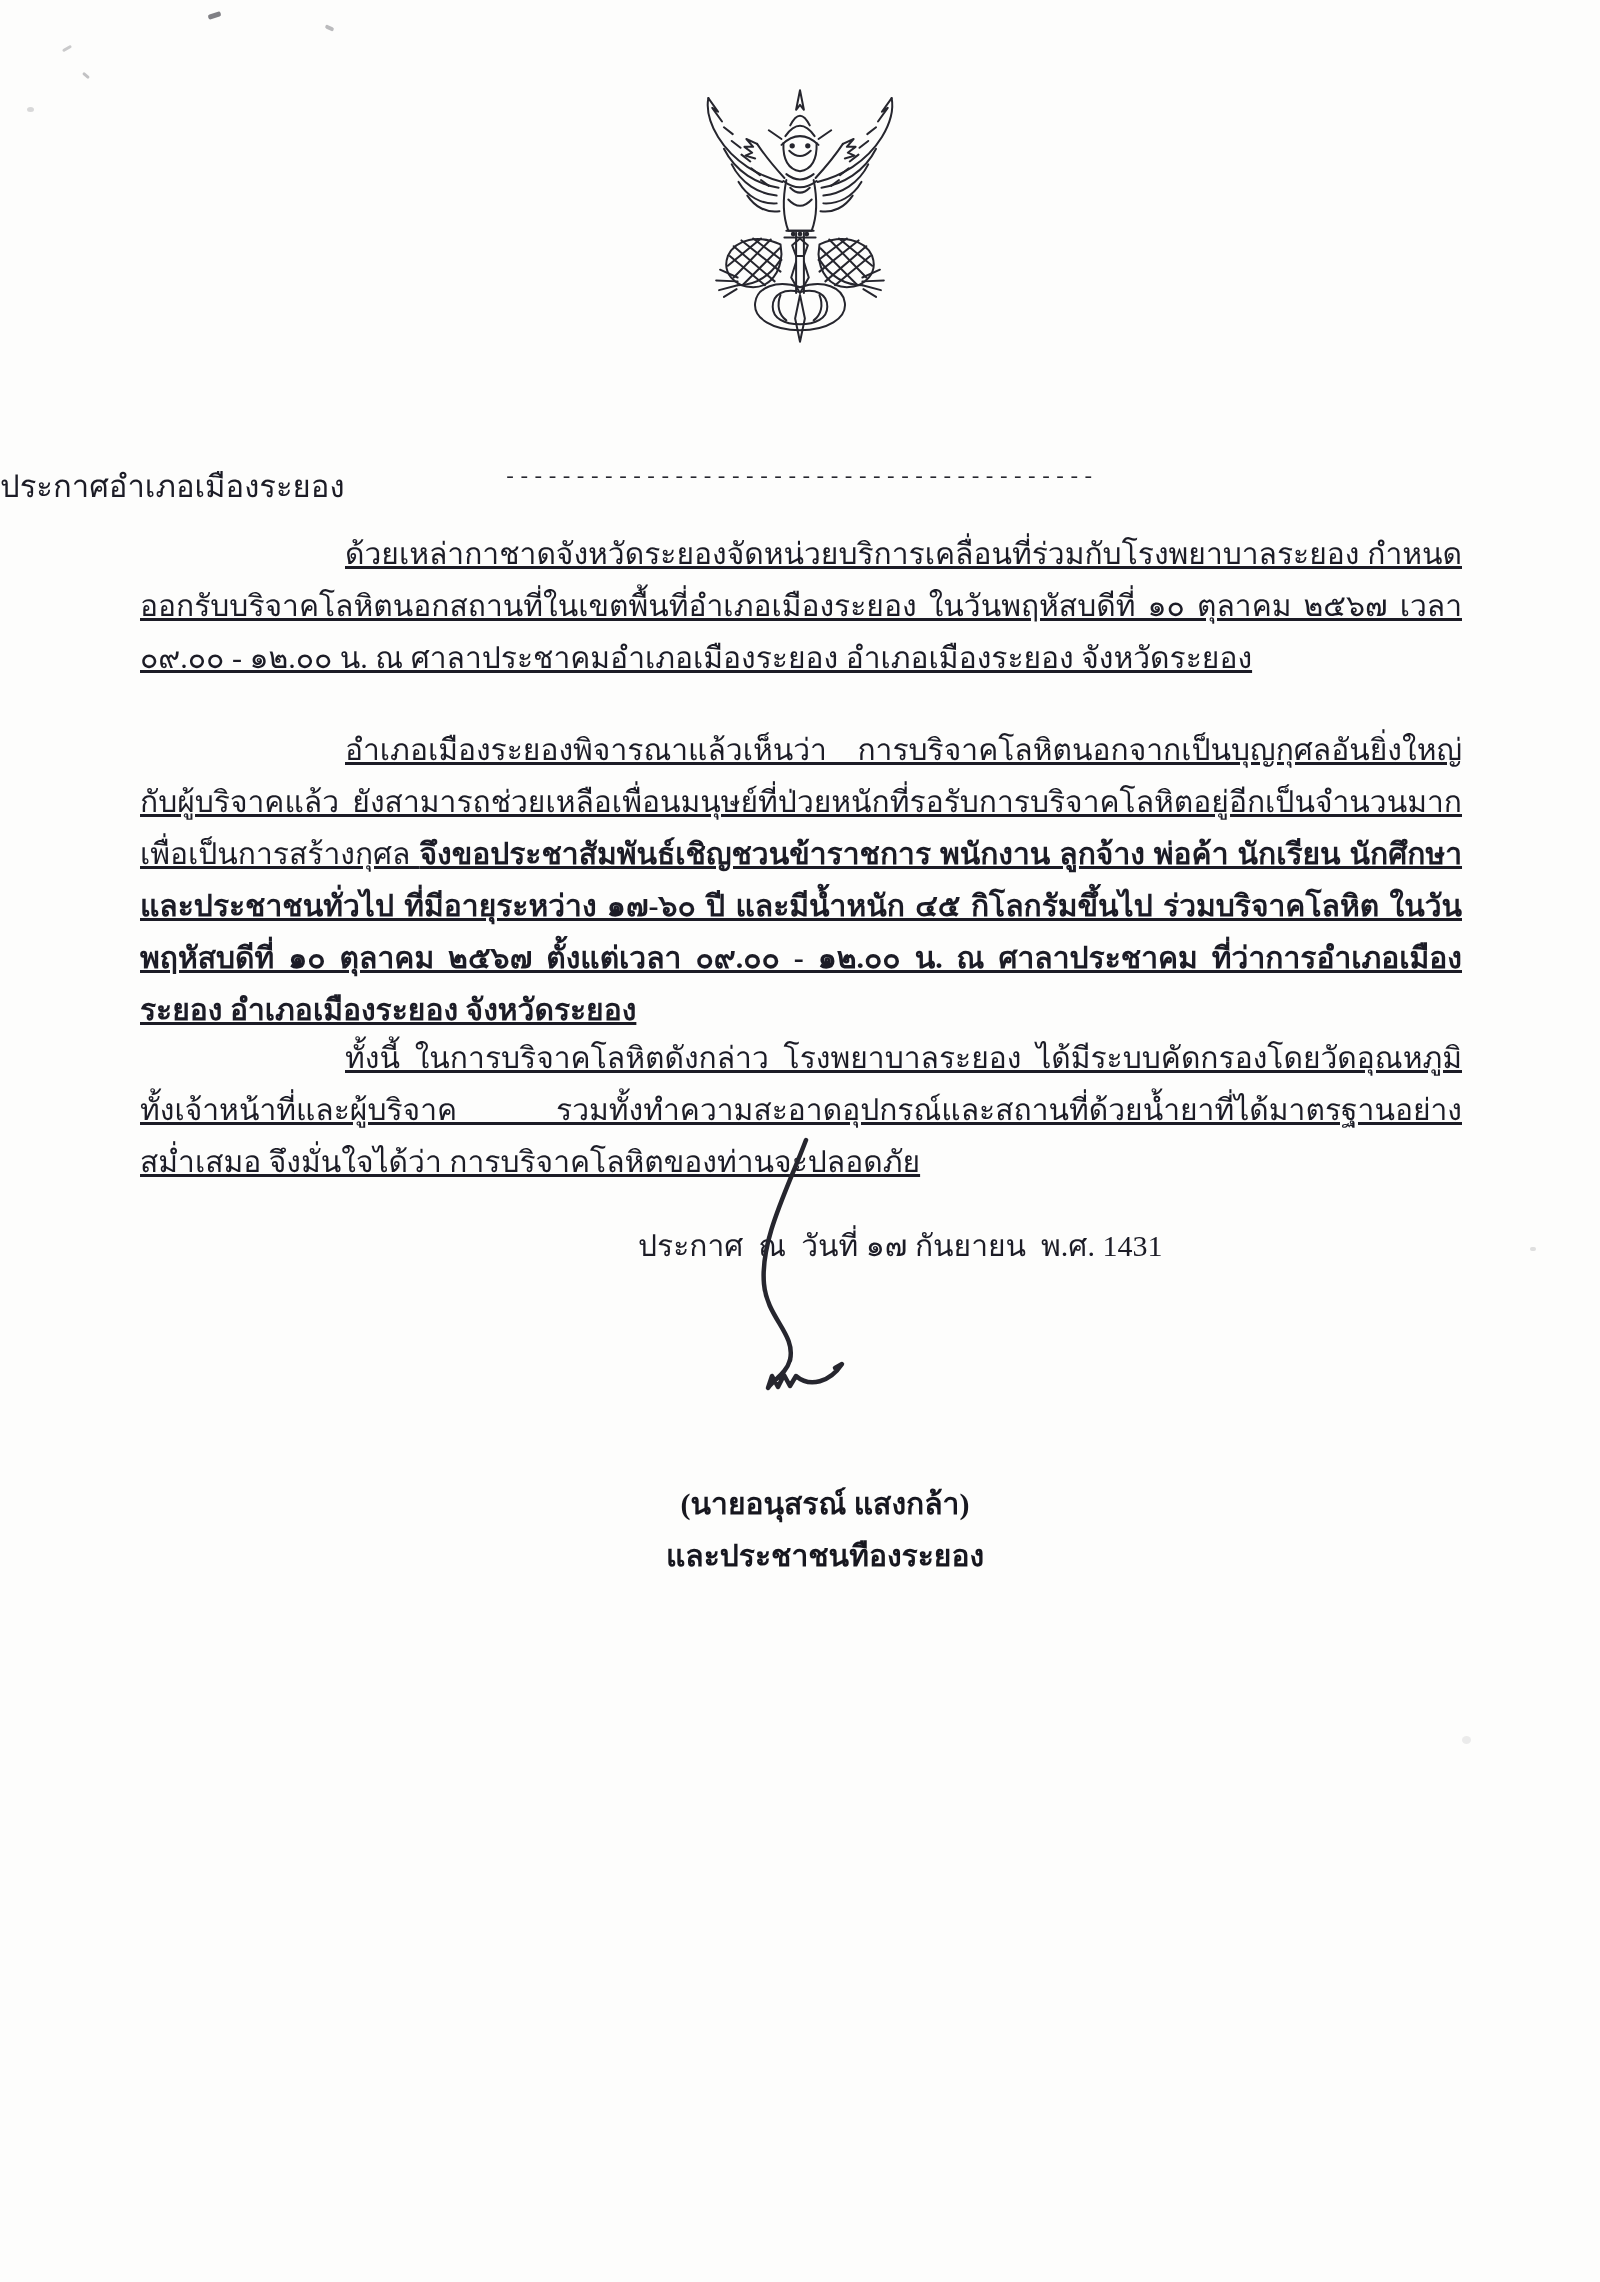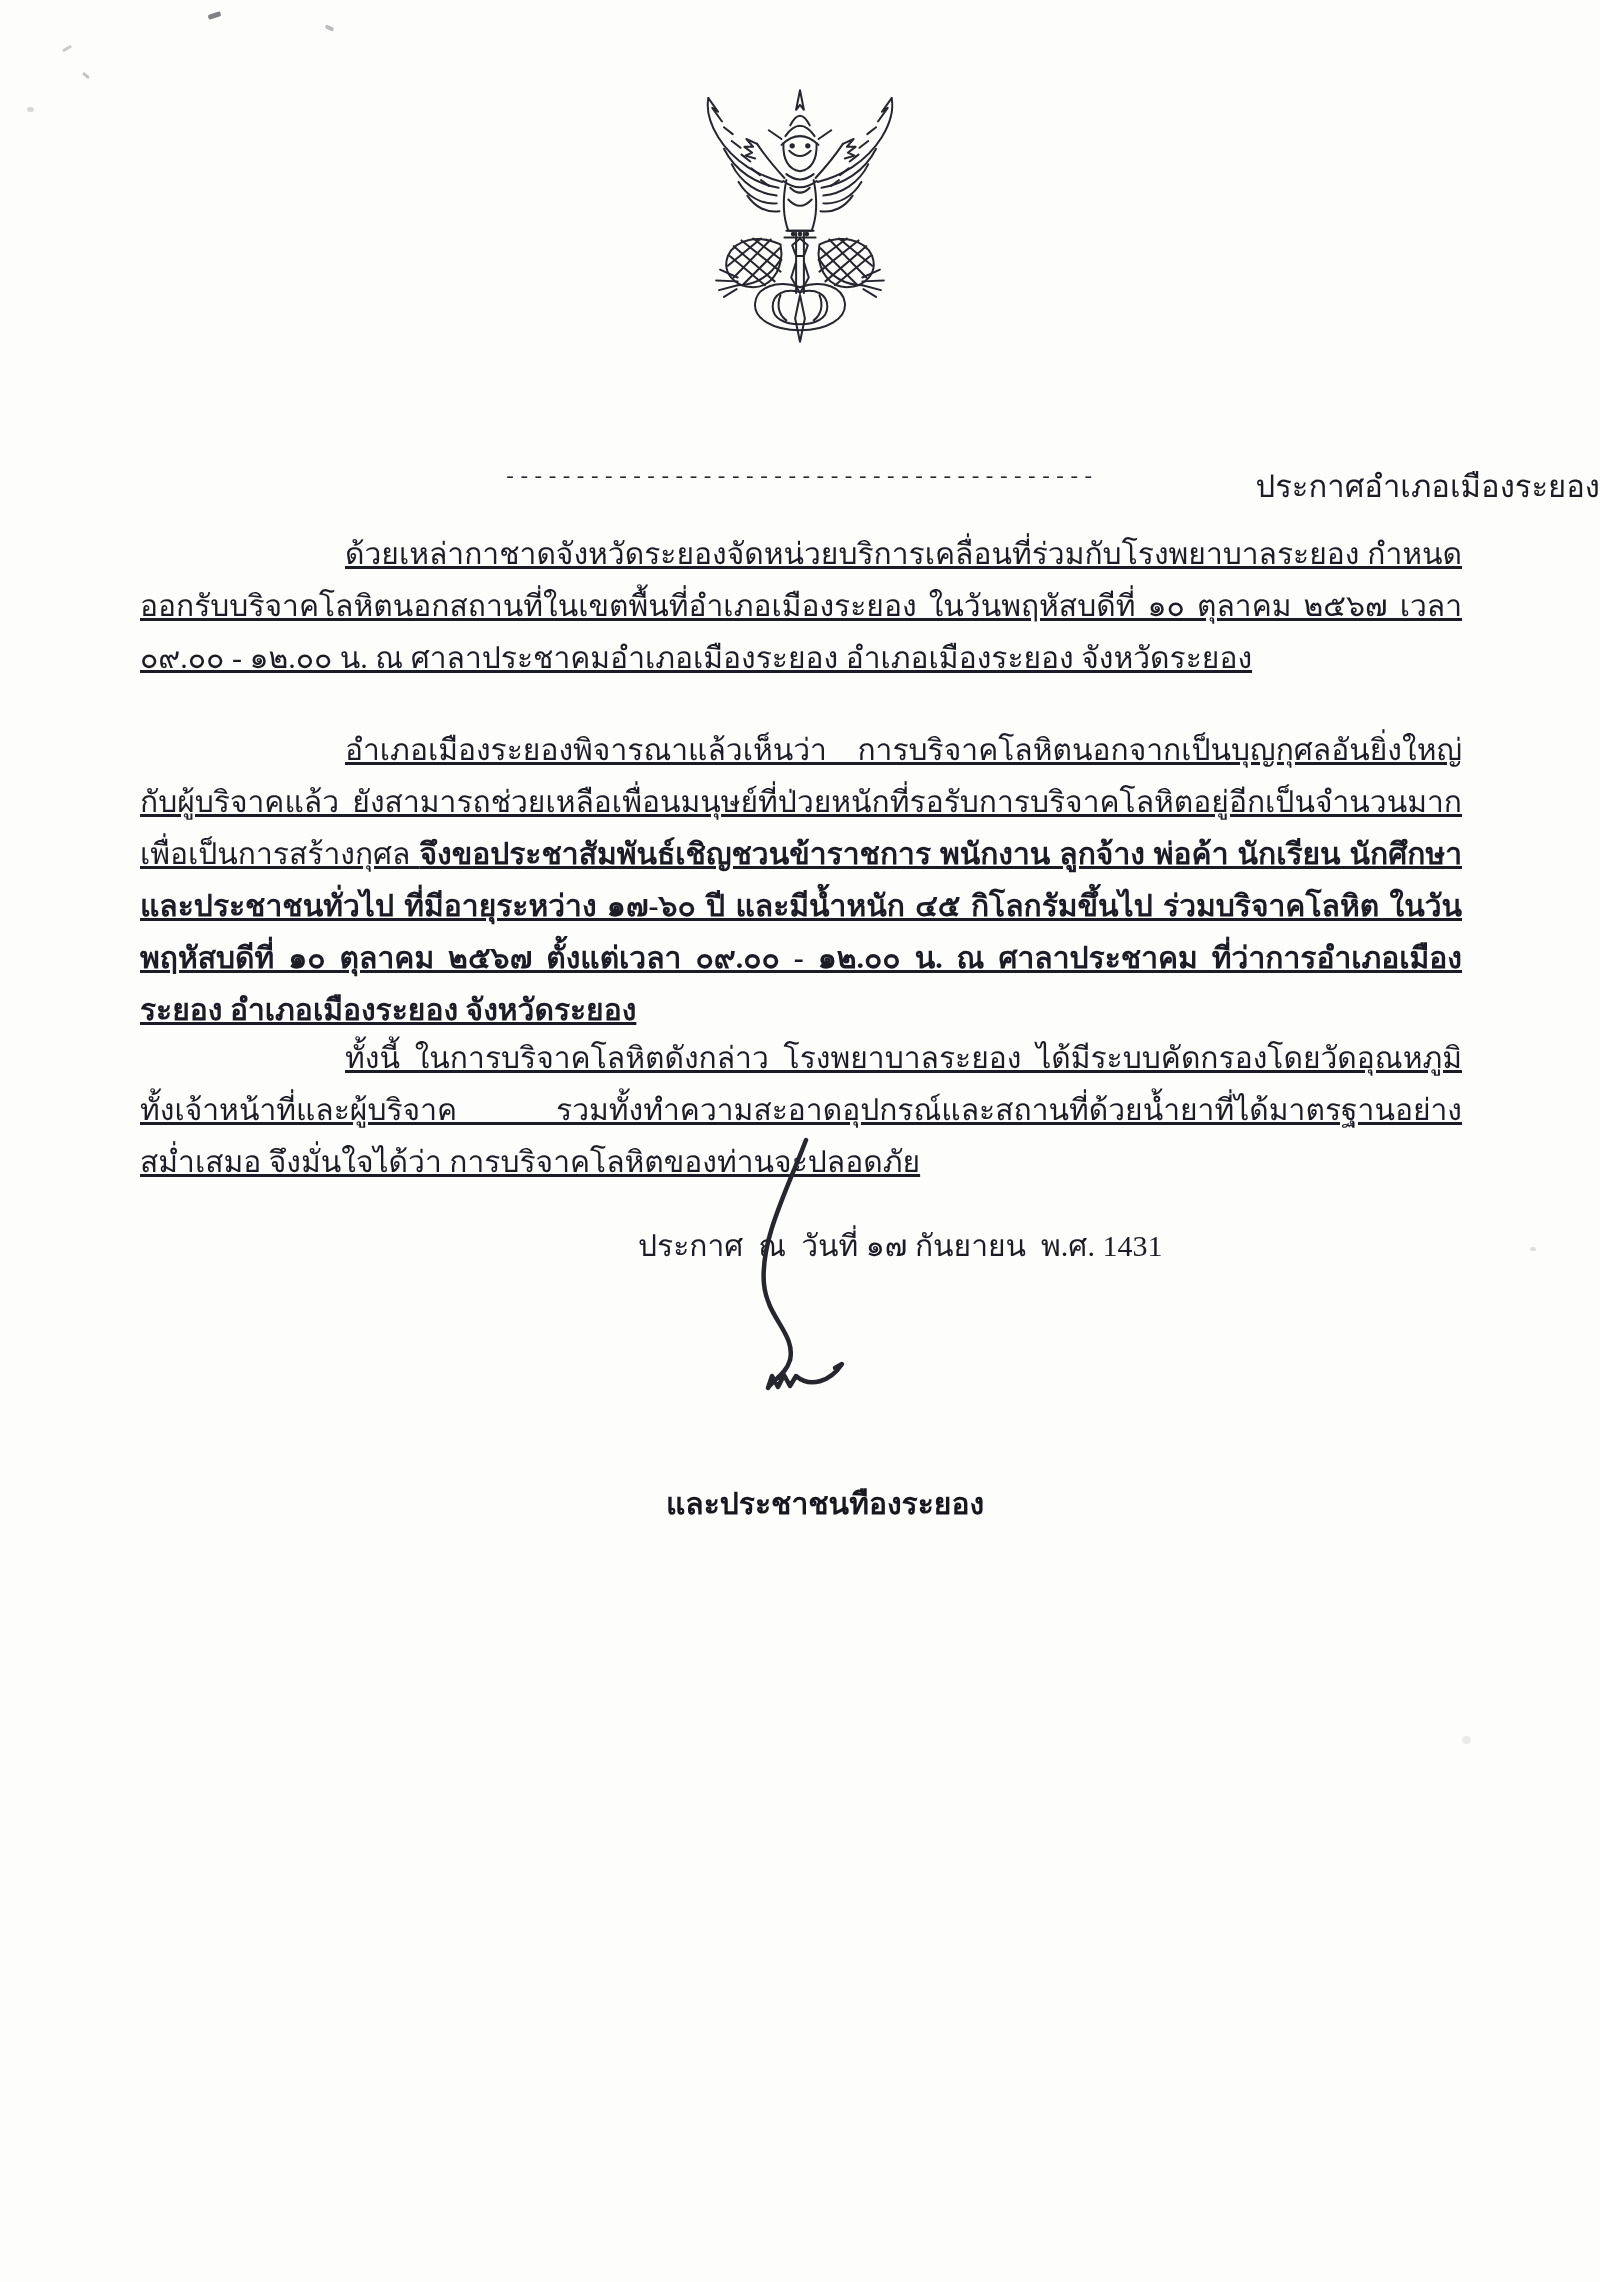--- a/index.html
+++ b/index.html
@@ -9,21 +9,21 @@
     margin:0 auto;
     background:#fdfdfc;
     font-family:"Liberation Serif","DejaVu Serif",serif;
     color:#1c1c26;
     overflow:hidden;
   }
   .emblem{position:absolute;left:683px;top:86px;width:234px;height:264px;}
   .emblem svg{width:100%;height:100%;}
   .title-block{
     position:absolute;left:0;right:0;top:362px;
-    text-align:right;font-size:31px;line-height:50px;
+    text-align:left;font-size:31px;line-height:50px;
     white-space:pre-wrap;
   }
   .doc-title{display:block;}
   .doc-subject{display:block;}
   .separator{
     position:absolute;left:0;right:0;top:466px;
     text-align:center;font-size:21px;letter-spacing:1.5px;color:#26262e;
     font-family:"Liberation Mono","DejaVu Sans Mono",monospace;
   }
   .bodytext{
@@ -142,20 +142,21 @@
   <div class="signature">
     <svg viewBox="0 0 160 270" xmlns="http://www.w3.org/2000/svg">
       <g stroke="#26262e" fill="none" stroke-width="4.5" stroke-linecap="round" stroke-linejoin="round">
         <path d="M78,4 C60,52 32,104 36,148 C39,182 68,198 62,224"></path>
         <path d="M62,224 C58,238 46,243 40,252 L44,240 L50,251 L56,239 L62,250 L68,240 C82,252 102,246 114,228 L107,232"></path>
       </g>
     </svg>
   </div>
 
   <div class="sign-block">
+    <div>(นายอนุสรณ์  แสงกล้า)</div>
     <div>และประชาชนทืองระยอง</div>
   </div>
 
   <div class="speck s1"></div>
   <div class="speck s2"></div>
   <div class="speck s3"></div>
   <div class="speck s4"></div>
   <div class="speck s5"></div>
   <div class="speck s6"></div>
   <div class="speck s7"></div>

